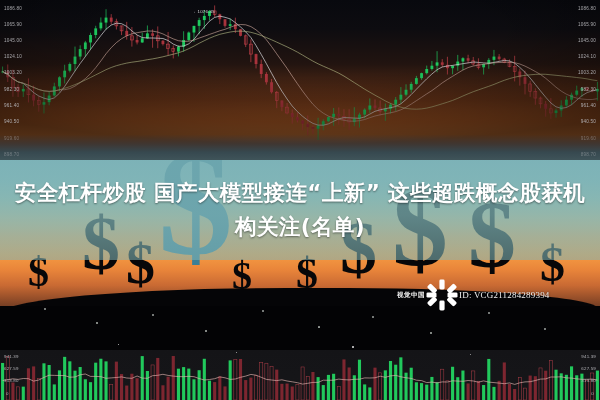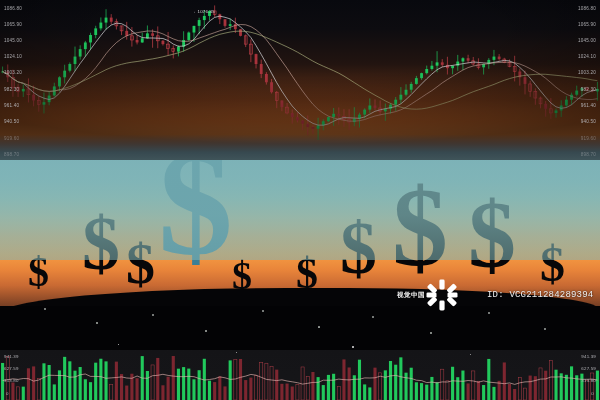--- a/index.html
+++ b/index.html
@@ -68,22 +68,22 @@
     font-size:21.5px;line-height:34px;letter-spacing:.4px;
     font-family:"DejaVu Sans","Liberation Sans",sans-serif;
     text-shadow:0 1px 2px rgba(0,0,0,.45);}
 
   
   #wm{position:absolute;left:425px;top:280px;display:flex;align-items:center;gap:0;}
   #wm-logo{position:relative;width:34px;height:34px;flex:0 0 auto;}
   #wm-cn{font-size:6.5px;color:#f2f2f2;font-weight:700;letter-spacing:.5px;
     font-family:"DejaVu Sans",sans-serif;text-shadow:0 0 2px #000;}
   #wm-txt{display:flex;flex-direction:column;line-height:11px;}
-  #wm-txt span{font-size:9px;color:#f0f0f0;font-family:Liberation Mono, monospace;
-    text-shadow:0 0 2px rgba(0,0,0,.8);letter-spacing:.2px;margin-left:28px;}
+  #wm-txt span{font-size:9px;color:#f0f0f0;font-family:Liberation Serif, serif;
+    text-shadow:0 0 2px rgba(0,0,0,.8);letter-spacing:.2px;}
   #wm-txt span.sub{font-size:8.4px;}
 
   
   #chart-vol{position:absolute;left:0;top:350px;width:600px;height:50px;overflow:hidden;
     background:#131316;}
   #volbg{position:absolute;inset:0;background:linear-gradient(to bottom,#141417 0%,#161619 100%);}
   .vlbl{position:absolute;font-size:4.4px;color:#b5b5ba;letter-spacing:.2px;white-space:nowrap;}
   .vlbl.right{text-align:right;}
 
   
@@ -408,20 +408,23 @@
           </g>
         </svg>
       </div>
       <div id="wm-cn" style="position:absolute;left:-28px;top:13px;">视觉中国</div>
       <div id="wm-txt">
         <span>ID: VCG211284289394</span>
       </div>
     </div>
   </div>
 
+  <div id="title">
+    <div id="title-inner">安全杠杆炒股 国产大模型接连“上新” 这些超跌概念股获机构关注(名单)</div>
+  </div>
 
   <div id="chart-vol">
     <div id="volbg"></div>
     <svg class="maline" viewBox="0 0 600 50" preserveAspectRatio="none" style="position:absolute;inset:0;">
       <g id="volbars">
           <rect x="1.0344827586206897" y="12.950494441180723" width="3.103448275862069" height="37.04950555881928" fill="#21c95c"></rect>
           <rect x="6.206896551724138" y="6.516403898371571" width="3.103448275862069" height="43.48359610162843" fill="none" stroke="#a33a44" stroke-width="0.55"></rect>
           <rect x="11.379310344827587" y="32.48276781732345" width="3.103448275862069" height="17.517232182676548" fill="#7d2630"></rect>
           <rect x="16.551724137931036" y="36.850177231174975" width="3.103448275862069" height="13.149822768825024" fill="none" stroke="#a33a44" stroke-width="0.55"></rect>
           <rect x="21.72413793103448" y="36.64212262520665" width="3.103448275862069" height="13.357877374793347" fill="#21c95c"></rect>

